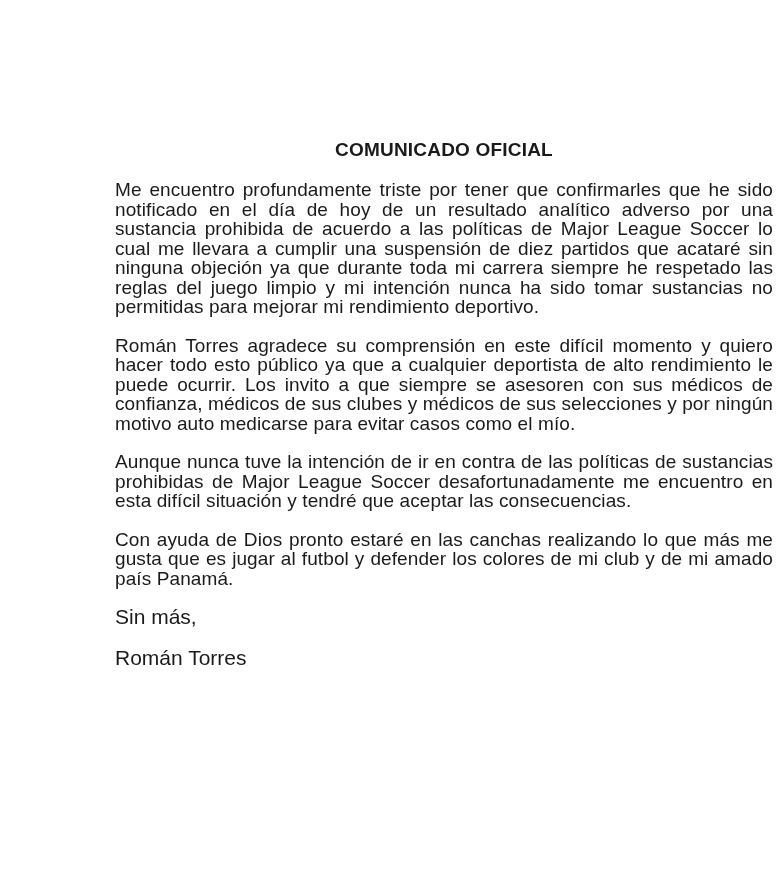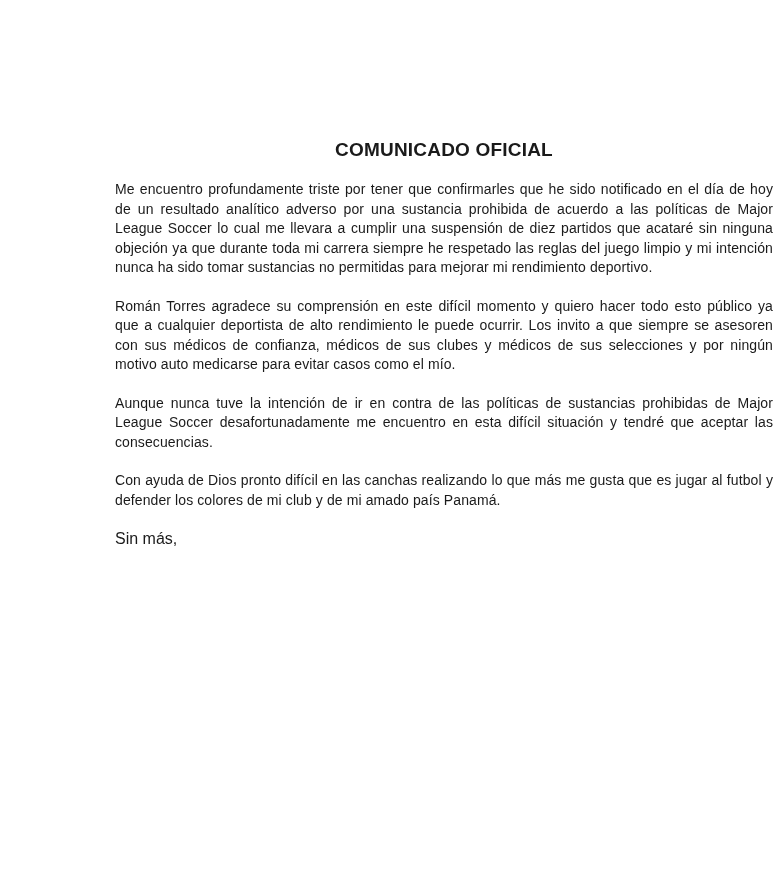--- a/index.html
+++ b/index.html
@@ -26,41 +26,42 @@
       text-align: center;
       font-family: "Liberation Sans", "DejaVu Sans", sans-serif;
       font-weight: bold;
       font-size: 19px;
       letter-spacing: 0.2px;
       margin: 0 0 18px 0;
       line-height: 24px;
     }
     .para {
       font-family: "Liberation Sans", "DejaVu Sans", sans-serif;
-      font-size: 14px;
+      font-size: 19px;
       line-height: 19.5px;
       text-align: justify;
       margin: 0 0 19px 0;
       letter-spacing: 0.1px;
     }
     .para.last-line-left {
       text-align-last: left;
     }
     .closing {
       font-family: "Liberation Sans", "DejaVu Sans", sans-serif;
-      font-size: 16px;
+      font-size: 21px;
       line-height: 19.5px;
       margin: 0 0 21px 0;
     }
   </style>
 </head>
 <body>
 
 <div class="page">
   <div class="title">COMUNICADO OFICIAL</div>
 
   <p class="para last-line-left">Me encuentro profundamente triste por tener que confirmarles que he sido notificado en el día de hoy de un resultado analítico adverso por una sustancia prohibida de acuerdo a las políticas de Major League Soccer lo cual me llevara a cumplir una suspensión de diez partidos que acataré sin ninguna objeción ya que durante toda mi carrera siempre he respetado las reglas del juego limpio y mi intención nunca ha sido tomar sustancias no permitidas para mejorar mi rendimiento deportivo.</p>
   <p class="para last-line-left">Román Torres agradece su comprensión en este difícil momento y quiero hacer todo esto público ya que a cualquier deportista de alto rendimiento le puede ocurrir. Los invito a que siempre se asesoren con sus médicos de confianza, médicos de sus clubes y médicos de sus selecciones y por ningún motivo auto medicarse para evitar casos como el mío.</p>
   <p class="para last-line-left">Aunque nunca tuve la intención de ir en contra de las políticas de sustancias prohibidas de Major League Soccer desafortunadamente me encuentro en esta difícil situación y tendré que aceptar las consecuencias.</p>
-  <p class="para last-line-left">Con ayuda de Dios pronto difícil en las canchas realizando lo que más me gusta que es jugar al futbol y defender los colores de mi club y de mi amado país Panamá.</p>
+  <p class="para last-line-left">Con ayuda de Dios pronto estaré en las canchas realizando lo que más me gusta que es jugar al futbol y defender los colores de mi club y de mi amado país Panamá.</p>
 
   <p class="closing">Sin más,</p>
+  <p class="closing">Román Torres</p>
 </div>
 
 </body></html>

